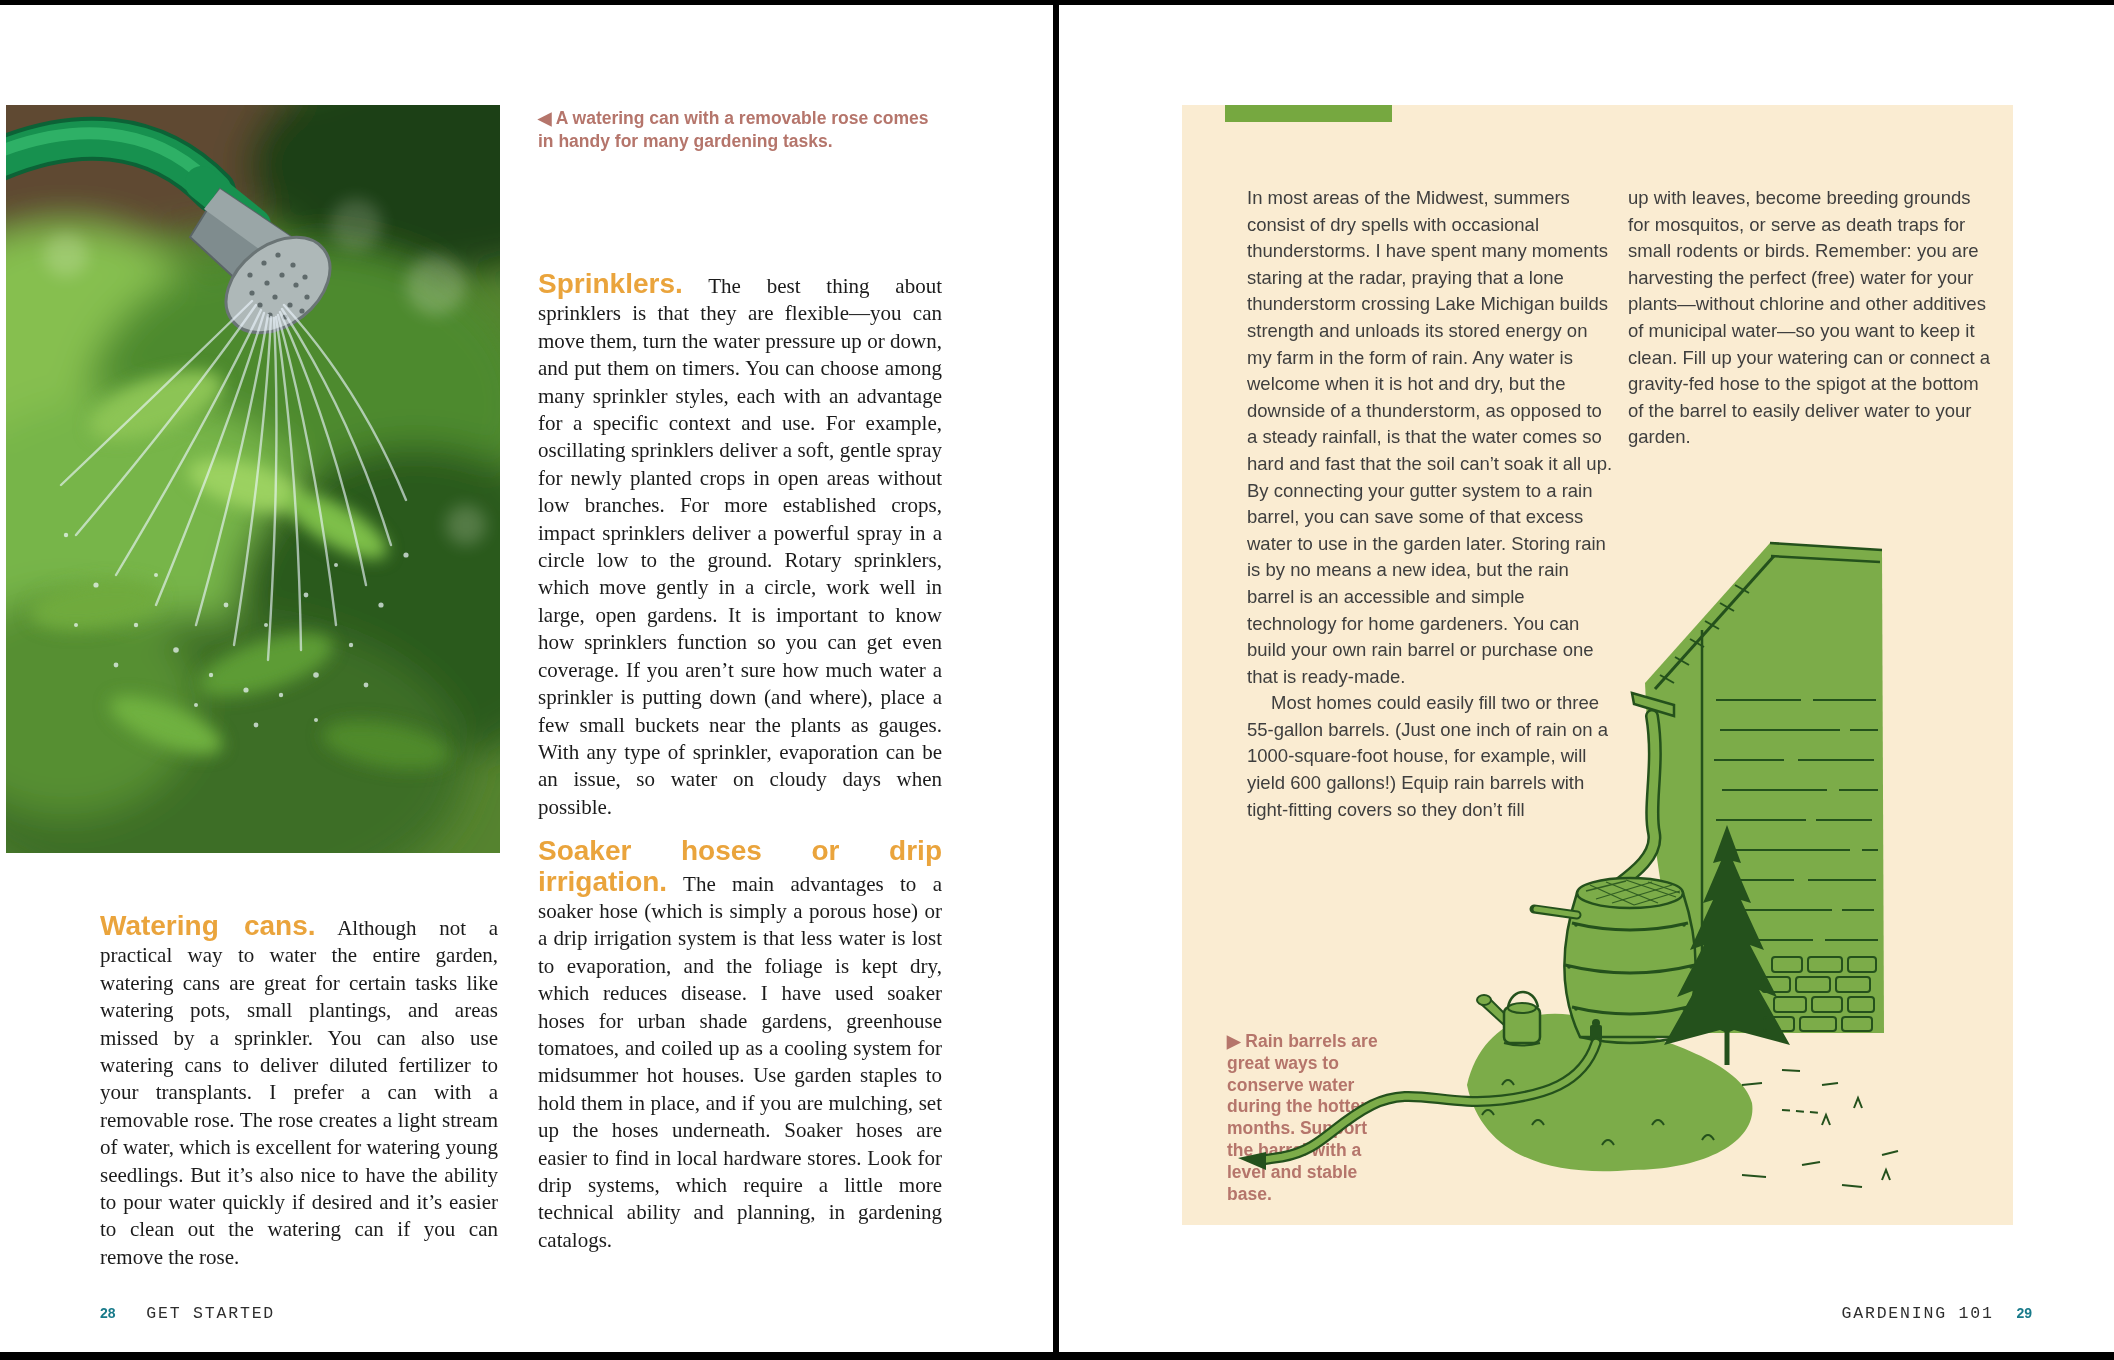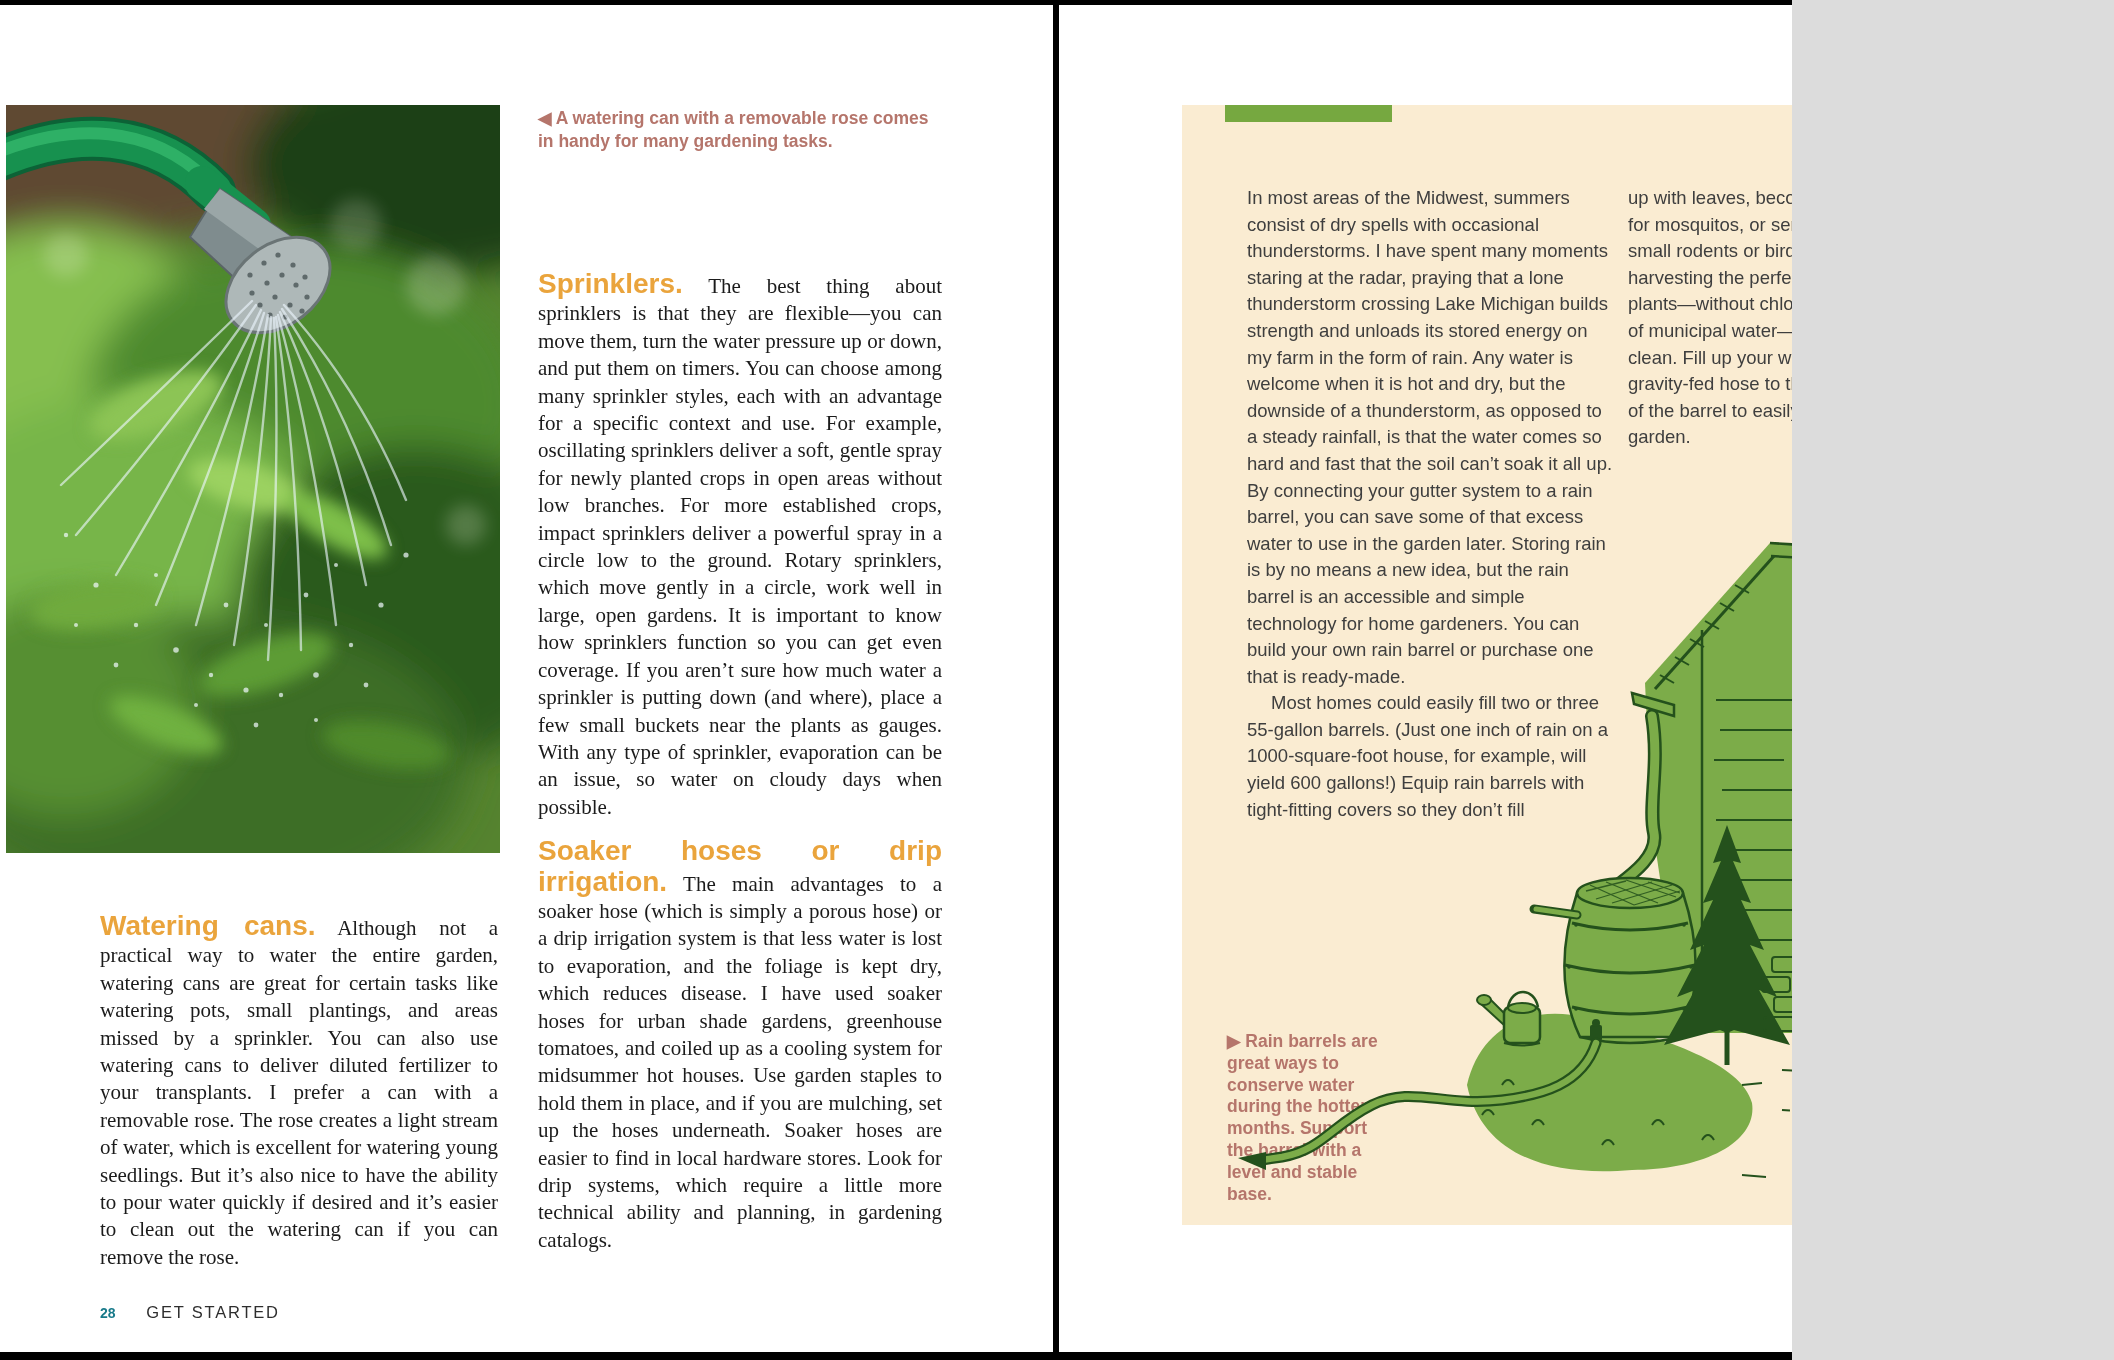--- a/index.html
+++ b/index.html
@@ -1,37 +1,37 @@
 <!DOCTYPE html>
 <html><head>
 <meta charset="utf-8">
 <style>
   html,body{margin:0;padding:0;background:#dcdcdc;}
-  .spread{position:relative;width:1792px;height:1360px;background:#ffffff;overflow:hidden;
+  .spread{position:relative;width:2114px;height:1360px;background:#ffffff;overflow:hidden;
           font-family:"Liberation Sans",sans-serif;}
   .bar-top{position:absolute;left:0;top:0;width:2114px;height:5px;background:#000;}
   .bar-bottom{position:absolute;left:0;top:1352px;width:2114px;height:8px;background:#000;}
   .divider{position:absolute;left:1053px;top:0;width:6px;height:1360px;background:#000;}
 
   
   .photo{position:absolute;left:6px;top:105px;width:494px;height:748px;overflow:hidden;background:#4a7c33;}
   .caption-left{position:absolute;left:538px;top:107px;width:410px;
                 font-weight:bold;font-size:17.5px;line-height:1.32;color:#b5756b;}
   .serif-col{position:absolute;font-family:"Liberation Serif",serif;font-size:21px;
              line-height:27.4px;color:#1b1b1b;text-align:justify;}
   .serif-col p{margin:0;}
   #col-left{left:100px;top:912px;width:398px;}
   #col-mid{left:538px;top:270px;width:404px;}
   #col-mid .para2{margin-top:16px;}
   .lead{font-family:"Liberation Sans",sans-serif;font-weight:bold;color:#eaa43c;font-size:28px;}
   .footer{position:absolute;top:1303px;font-size:17px;}
   .footer-left{left:100px;}
   .footer-right{right:82px;text-align:right;}
   .pagenum{color:#187a8a;font-weight:bold;font-size:14px;}
-  .section{color:#2e2e2e;font-size:16.5px;letter-spacing:1.8px;}
+  .section{color:#2e2e2e;font-size:16.5px;letter-spacing:1.8px;font-family:Liberation Mono, monospace;}
   .footer-left .section{margin-left:26px;}
   .footer-right .pagenum{margin-left:18px;}
 
   
   .page-right{position:absolute;left:1059px;top:0;width:1055px;height:1360px;}
   .panel{position:absolute;left:123px;top:105px;width:831px;height:1120px;background:#faecd2;}
   .greenbar{position:absolute;left:43px;top:0;width:167px;height:17px;background:#76a840;}
   .panel-heading{position:absolute;left:43px;top:40px;margin:0;font-size:31px;font-weight:800;
                  color:#72a73e;letter-spacing:0.5px;}
   .panel-col{position:absolute;top:80px;font-size:18.5px;line-height:26.6px;color:#3e3e3e;}

